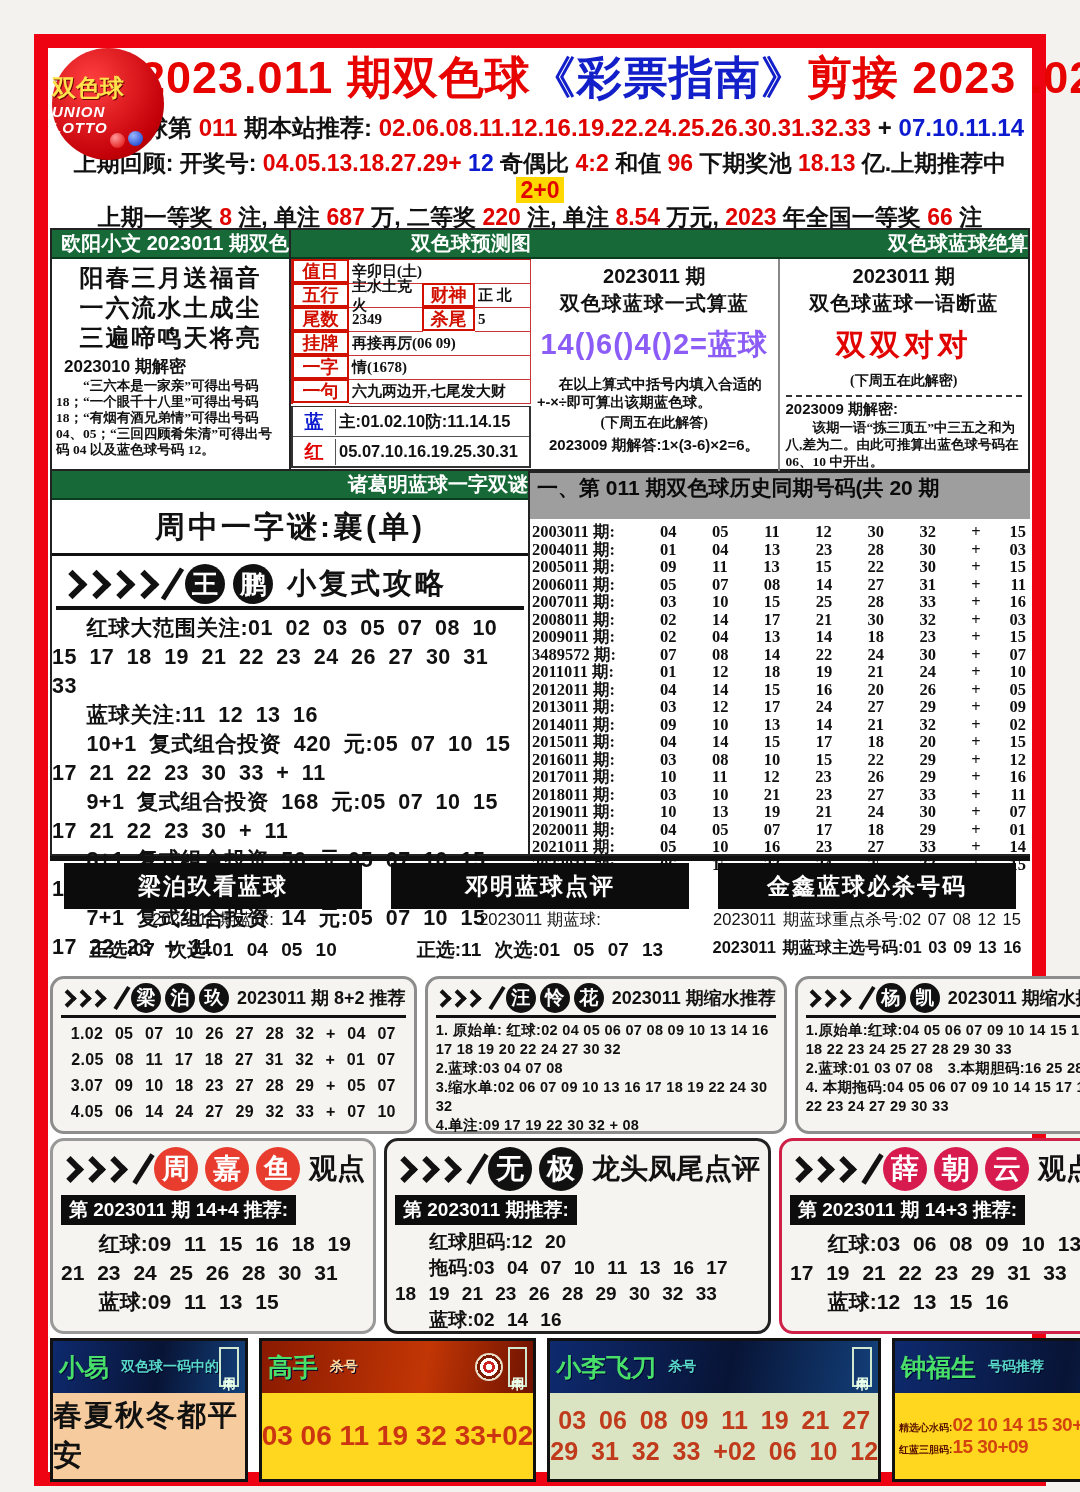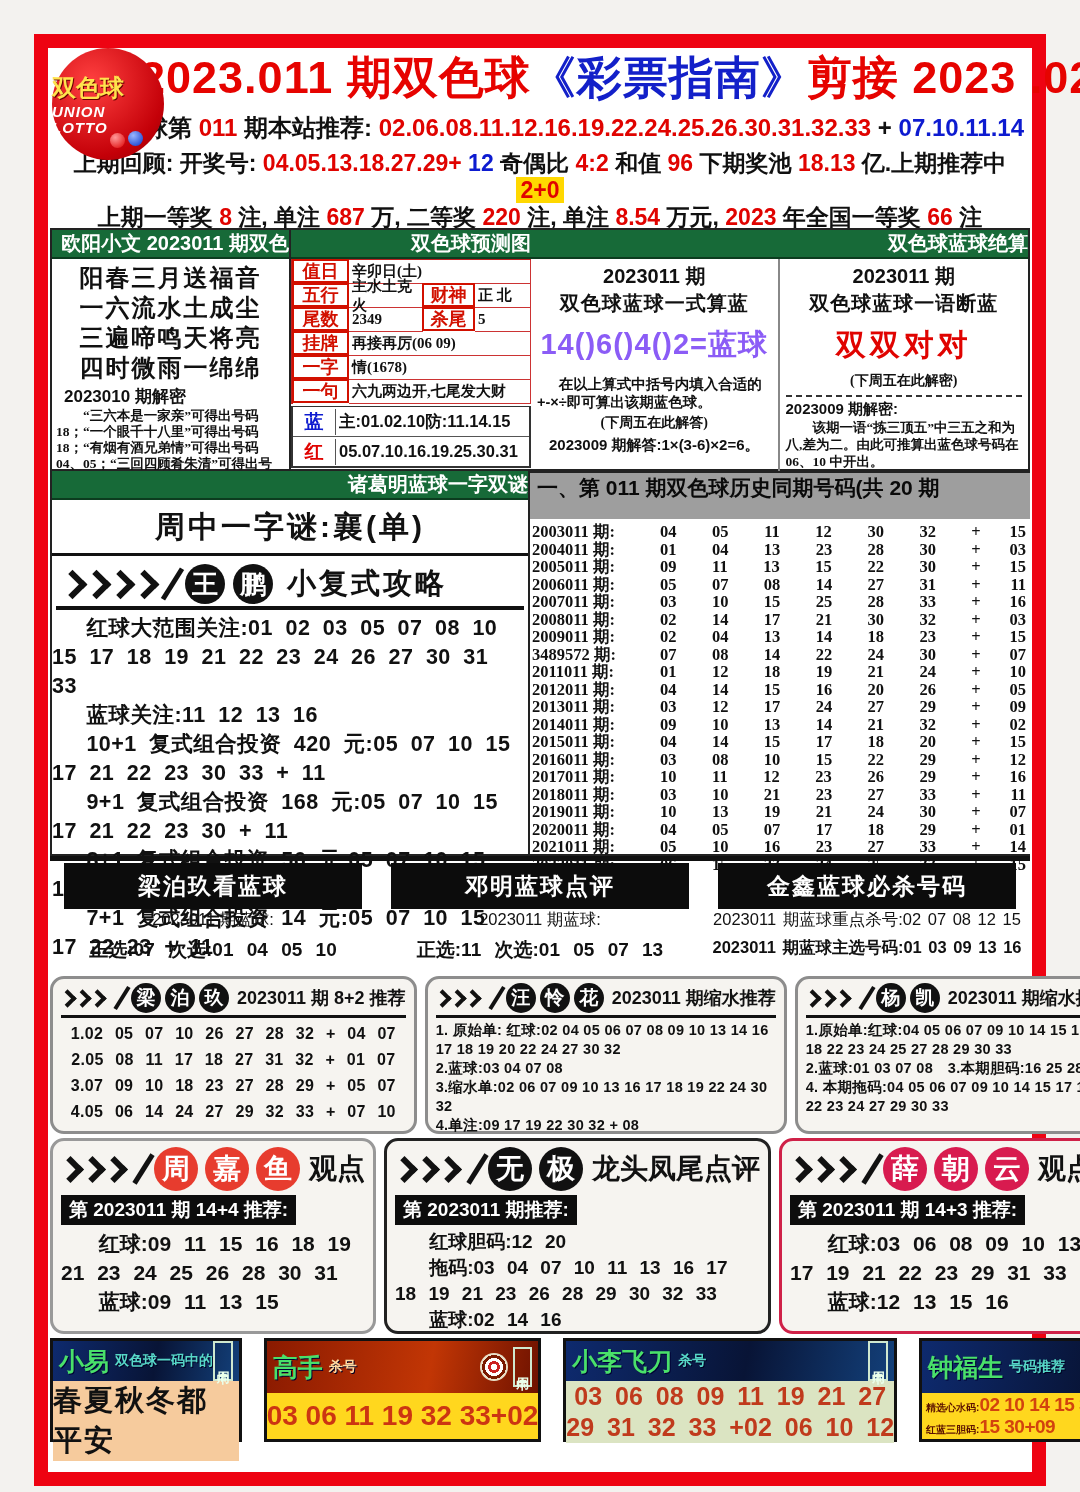--- a/index.html
+++ b/index.html
@@ -134,27 +134,27 @@
   .vcircle{width:44px;height:44px;font-size:28px;margin-right:7px}
   .vcircle.red{background:#e73c2e}
   .vcircle.crimson{background:#d81b4f}
   .vbox-suffix{font-size:28px;font-weight:bold;margin-left:2px;white-space:nowrap}
   .b1 .vbox-suffix,.b3 .vbox-suffix{color:#111}
   .tagline{display:inline-block;background:#0d0d0d;color:#fff;font-weight:bold;font-size:19px;padding:2px 8px;margin:2px 0 4px}
   .vbox-ln{font-size:21px;font-weight:bold;line-height:29px;text-indent:1.8em;word-spacing:7px}
   .b2 .vbox-ln{font-size:19px;line-height:26px}
 
   
-  .row6{left:0;top:1292px;width:980px;height:104px;display:flex;gap:22px}
+  .row6{left:0;top:1292px;width:980px;height:144px;display:flex;gap:11px}
   .banner{flex:1;border:3px solid #111;box-sizing:border-box;display:flex;flex-direction:column}
   .ban-hd{height:52px;display:flex;align-items:center;padding:0 6px;position:relative}
   .ban-navy{background:linear-gradient(100deg,#0e2a6e,#081436 55%,#13407a)}
   .ban-red{background:linear-gradient(100deg,#8a1a00,#c23605 60%,#6e1200)}
   .ban-name{font-size:25px;font-weight:bold;color:#49e06a;text-shadow:1px 1px 0 #003;white-space:nowrap}
-  .ban-sub{font-size:14px;font-weight:bold;color:#57d8c8;margin-left:6px;text-shadow:1px 1px 0 #002;white-space:nowrap}
+  .ban-sub{font-size:14px;font-weight:bold;color:#57d8c8;margin-left:12px;text-shadow:1px 1px 0 #002;white-space:nowrap}
   .ban-red .ban-sub{color:#ffd9a0}
   .corner{margin-left:auto;writing-mode:vertical-rl;color:#eaffea;font-size:13px;font-weight:bold;
           border:2px solid #cfe8cf;padding:1px;line-height:1.05;height:34px;text-align:center}
   .dart{width:28px;height:28px;border-radius:50%;margin-left:auto;margin-right:5px;
         background:radial-gradient(circle,#fff 0 3px,#c22 3px 6px,#fff 6px 9px,#7a1a00 9px 12px,#e8e0c8 12px 14px)}
   .dart+.corner{margin-left:0}
   .ban-body{flex:1;display:flex;flex-direction:column;align-items:center;justify-content:center}
   .body-peach{background:#f6cb9d}
   .body-yellow{background:#ffd71e}
   .body-green{background:#dbe4c2}
@@ -188,21 +188,20 @@
     </div>
   </div>
 
   <section class="row1">
     <div class="poem-col">
       <div class="green-hd">欧阳小文 2023011 期双色球诗歌</div>
       <div class="poem-lines">
           <div class="poem-ln">阳春三月送福音</div>
           <div class="poem-ln">一六流水土成尘</div>
           <div class="poem-ln">三遍啼鸣天将亮</div>
-          <div class="poem-ln">四时微雨一绵绵</div>
         </div>
       <div class="decode-title">2023010 期解密</div>
       <div class="decode-text">“三六本是一家亲”可得出号码 18；“一个眼千十八里”可得出号码 18；“有烟有酒兄弟情”可得出号码 04、05；“三回四顾肴朱清”可得出号码 04 以及蓝色球号码 12。</div>
     </div>
 
     <div class="pred-col">
       <div class="green-hd">双色球预测图</div>
       <div class="pred-grid">
         <span class="pl">值日</span>
         <span class="sp3">辛卯日(土)</span>

